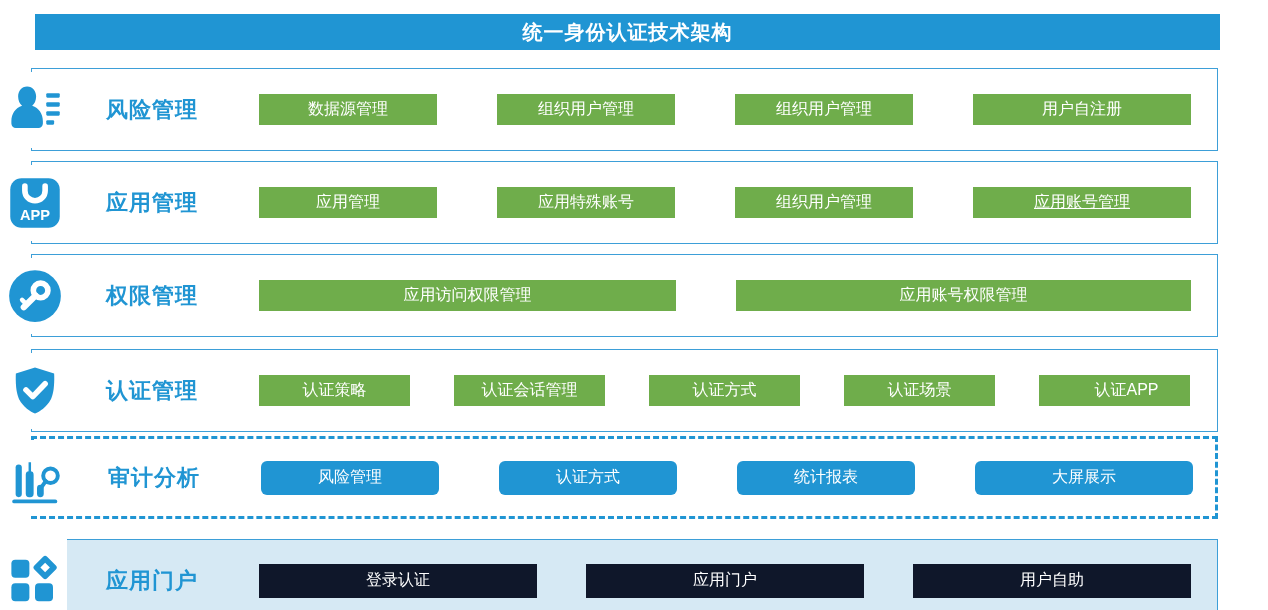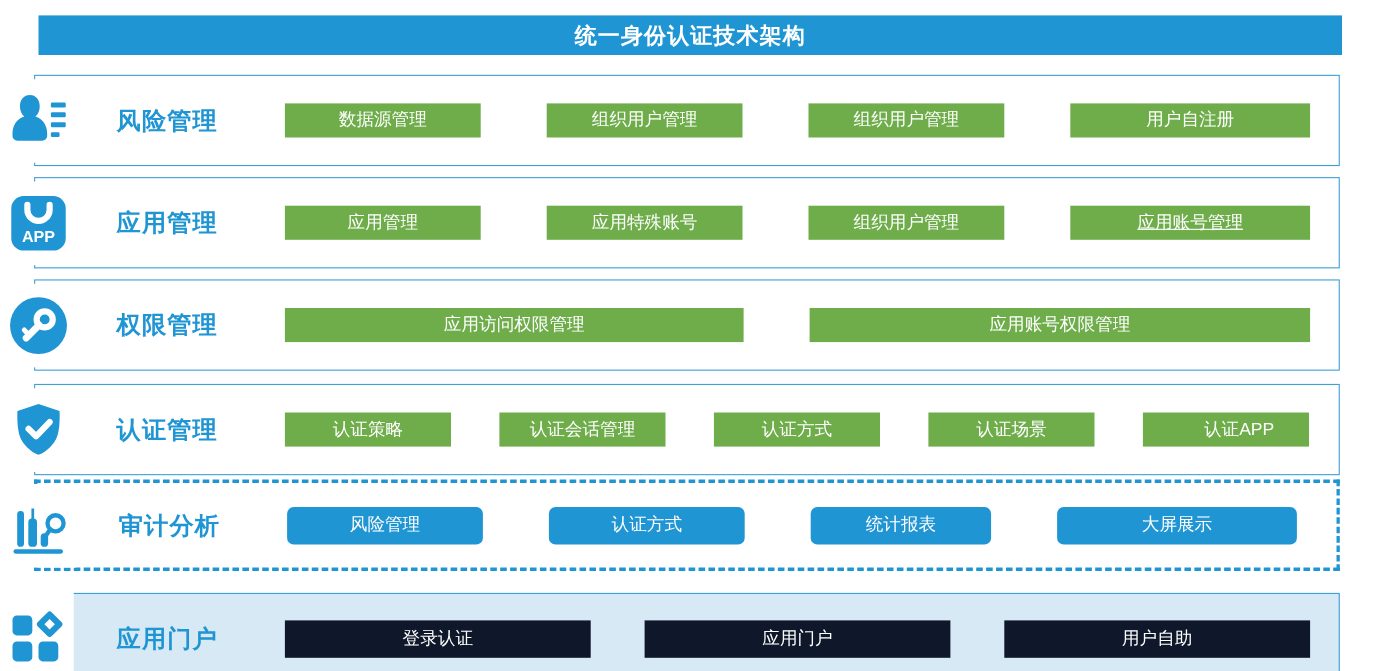--- a/index.html
+++ b/index.html
@@ -139,21 +139,21 @@
               <rect x="2" y="43" width="40" height="3.5" rx="1.7"></rect>
             </g>
             <circle cx="36" cy="22" r="6.5" stroke="#2095d3" stroke-width="3.5" fill="none"></circle>
             <line x1="31.8" y1="26.8" x2="28.5" y2="31.5" stroke="#2095d3" stroke-width="3.5" stroke-linecap="round"></line>
           </svg>
         </div>
         <div class="row-label">审计分析</div>
         <div class="btn-strip" style="gap: 60px;">
           <div class="btn btn-blue-round" style="width: 178px;">风险管理</div>
           <div class="btn btn-blue-round" style="width: 178px;">认证方式</div>
-          <div class="btn btn-blue-round" style="width: 164px; text-align: right;">统计报表</div>
+          <div class="btn btn-blue-round" style="width: 178px; text-align: right;">统计报表</div>
           <div class="btn btn-blue-round" style="width: 218px;">大屏展示</div>
         </div>
       </div>
       <div class="row row-portal" style="top: 539px;">
         <div class="icon-wrap">
           <svg viewBox="0 0 48 48">
             <g fill="#2095d3">
               <rect x="3" y="5" width="16" height="16" rx="3.5"></rect>
               <rect x="3" y="26" width="16" height="16" rx="3.5"></rect>
               <rect x="24" y="26" width="16" height="16" rx="3.5"></rect>

